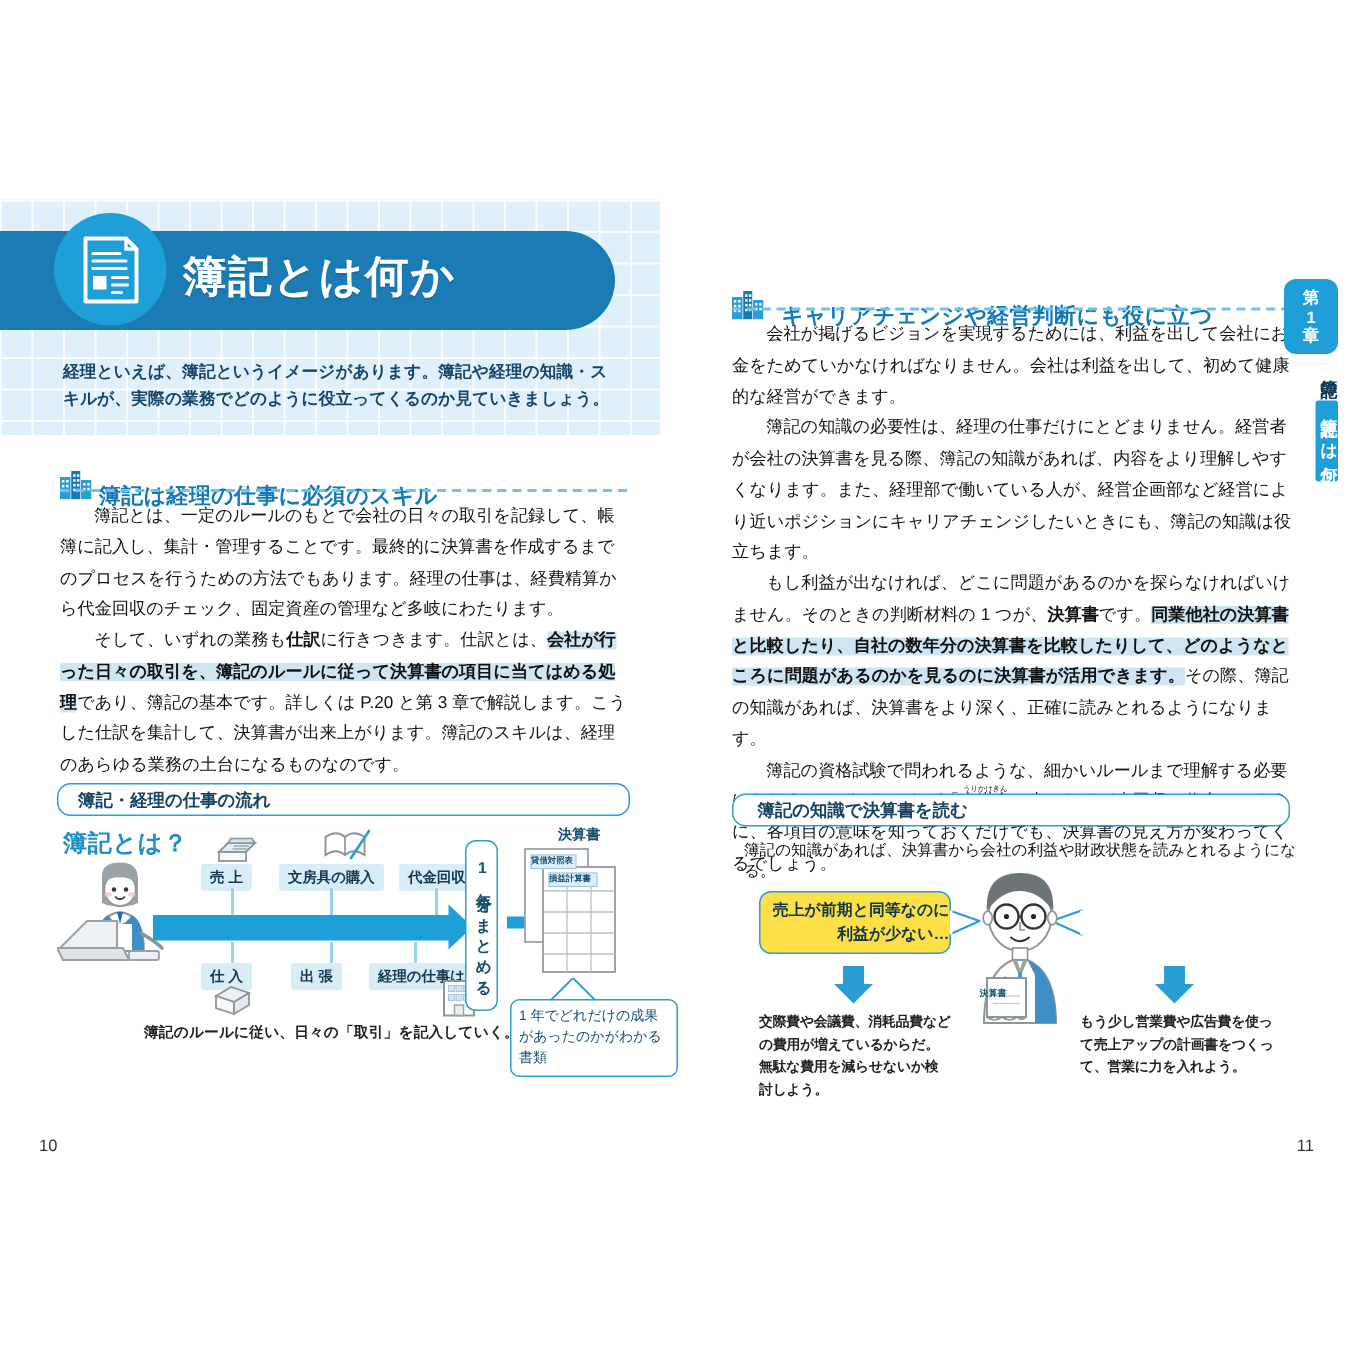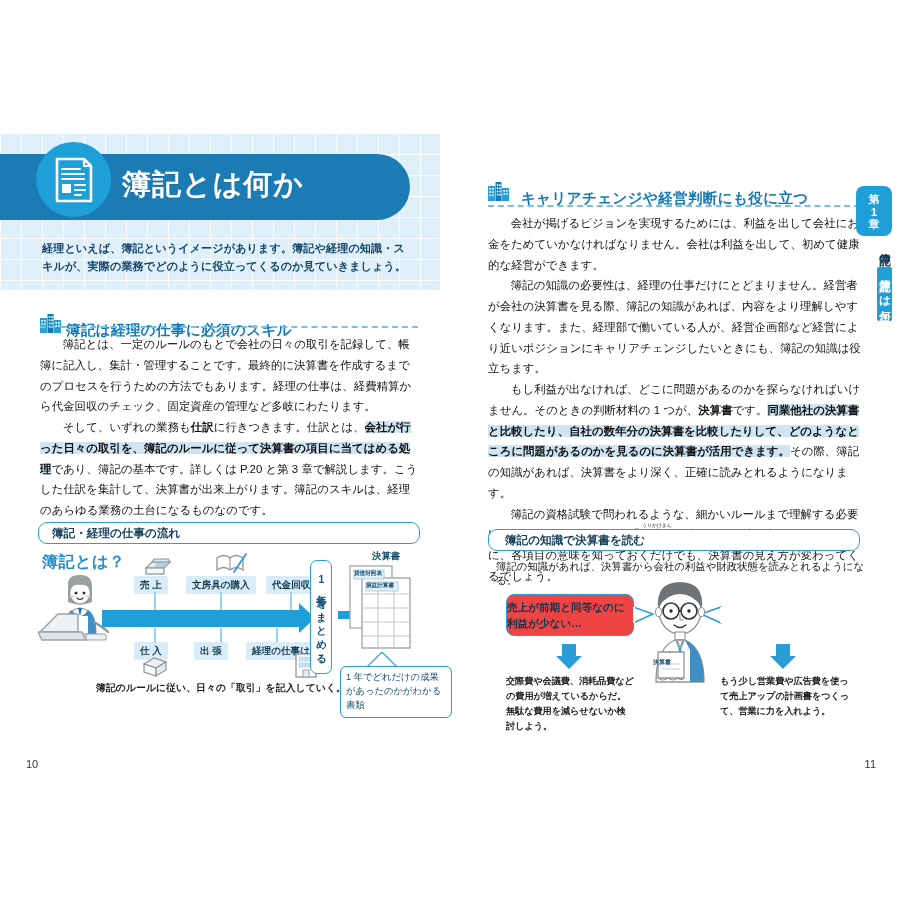--- a/index.html
+++ b/index.html
@@ -103,22 +103,22 @@
     display:flex; align-items:center; justify-content:center;
     letter-spacing: 2px;
   }
   .minibox { position:absolute; border:1.2px solid #2a9ed4; border-radius:6px; background:#fff;
     font-size: 9.3px; color:#14506f; line-height:1.5; padding:4px 5px; }
   .fignote { position:absolute; font-size: 9.8px; color:#222; font-weight:bold; letter-spacing:.1px; }
   .doc-label { position:absolute; font-size:9.4px; font-weight:bold; color:#14506f; }
 
   
   .bubble {
-    position: absolute; border: 1.5px solid #2a9ed4; border-radius: 8px; background:#ef4444;
-    font-size: 10.6px; font-weight: bold; color: #10344b; text-align:left;
+    position: absolute; border: 1.5px solid #2a9ed4; border-radius: 8px; background:#fde047;
+    font-size: 10.6px; font-weight: bold; color: #10344b; text-align:right;
     display:flex; align-items:center; justify-content:center; line-height:1.55;
   }
   .downarrow { position:absolute; width: 14px; height: 12px; background:#2a9ed4; }
   .downarrow:after { content:""; position:absolute; left:-6px; top:12px;
     border-left: 13px solid transparent; border-right: 13px solid transparent; border-top: 13px solid #2a9ed4; }
   .smalltext { position:absolute; font-size: 9.2px; line-height:1.62; color:#222; font-weight:bold; letter-spacing:-.1px; }
 
   
   .chap-tab { position: absolute; right: 6px; top: 186px; width: 38px; }
   .chap-badge {
@@ -334,21 +334,21 @@
         <path d="M18 0 L2 16 M18 0 L34 16" fill="none" stroke="#2a9ed4" stroke-width="1.2"></path>
       </svg>
       <div class="minibox" style="left:302px; top:118px; width:112px;">1 年でどれだけの成果があったのかがわかる書類</div>
     </div>
 
     <div class="folio l">10</div>
   </div>
 
   <div class="page-right">
 
-    <div class="sec-head" style="left:38px; top:182px;gap:12px;">
+    <div class="sec-head" style="left:38px; top:194px;gap:12px;">
       <span>
         <svg width="21" height="19" viewBox="0 0 21 19" aria-hidden="true">
           <rect x="0" y="4" width="7" height="15" fill="#2a9ed4"></rect>
           <rect x="7.5" y="0" width="6" height="19" fill="#1579b5"></rect>
           <rect x="14" y="6" width="7" height="13" fill="#2a9ed4"></rect>
           <g fill="#ffffff">
             <rect x="1.3" y="6" width="1.6" height="1.7"></rect>
               <rect x="4.1" y="6" width="1.6" height="1.7"></rect>
             <rect x="1.3" y="9.2" width="1.6" height="1.7"></rect>
               <rect x="4.1" y="9.2" width="1.6" height="1.7"></rect>

